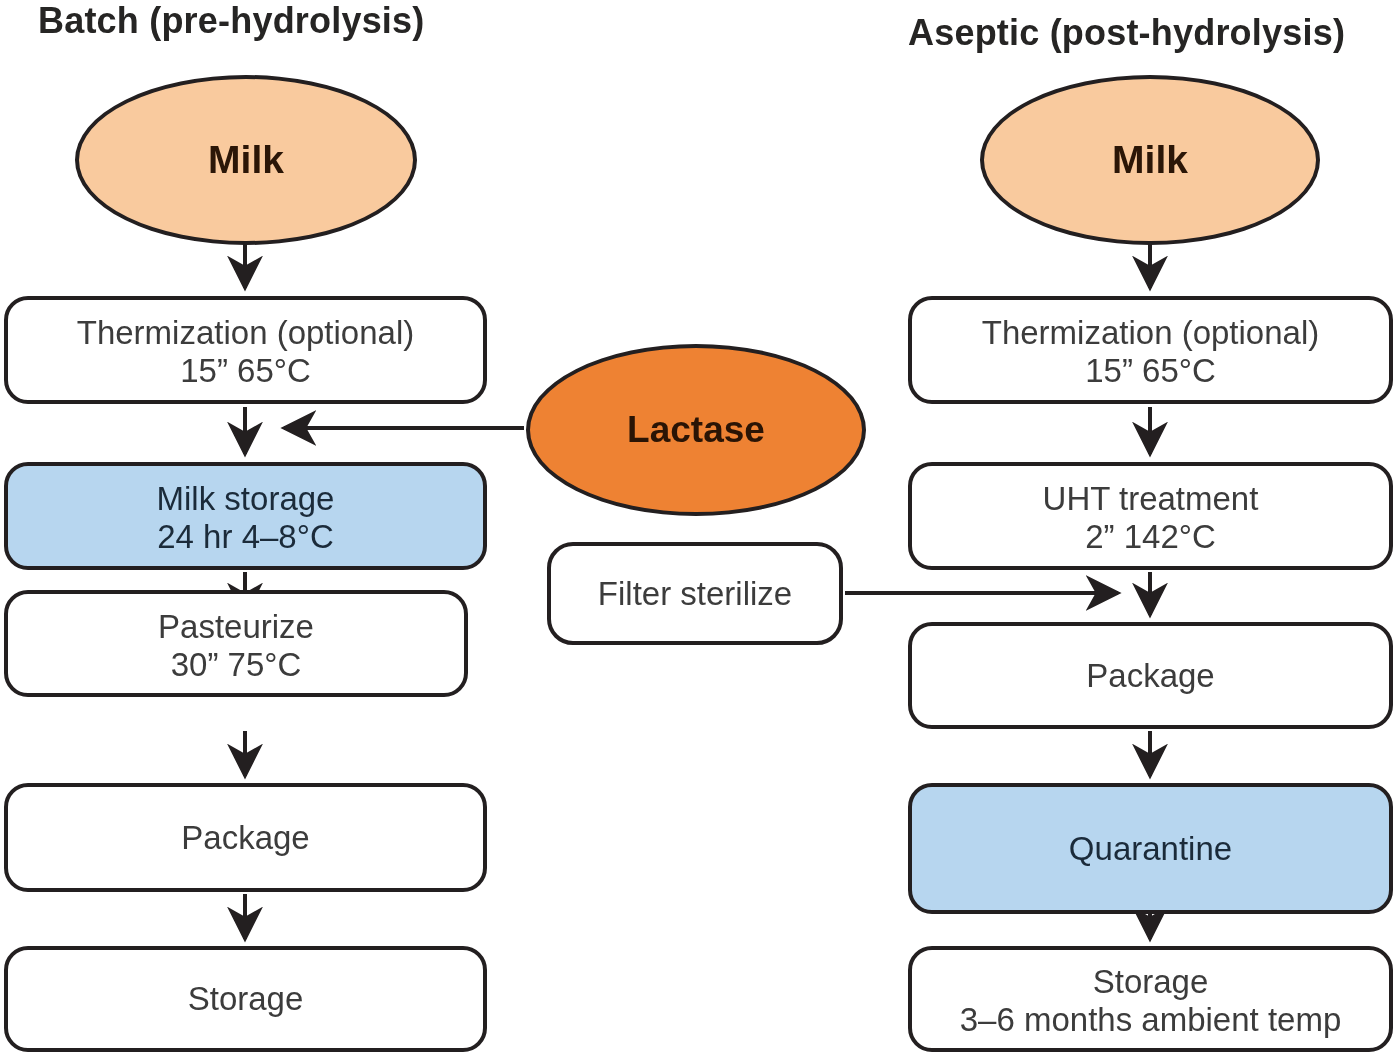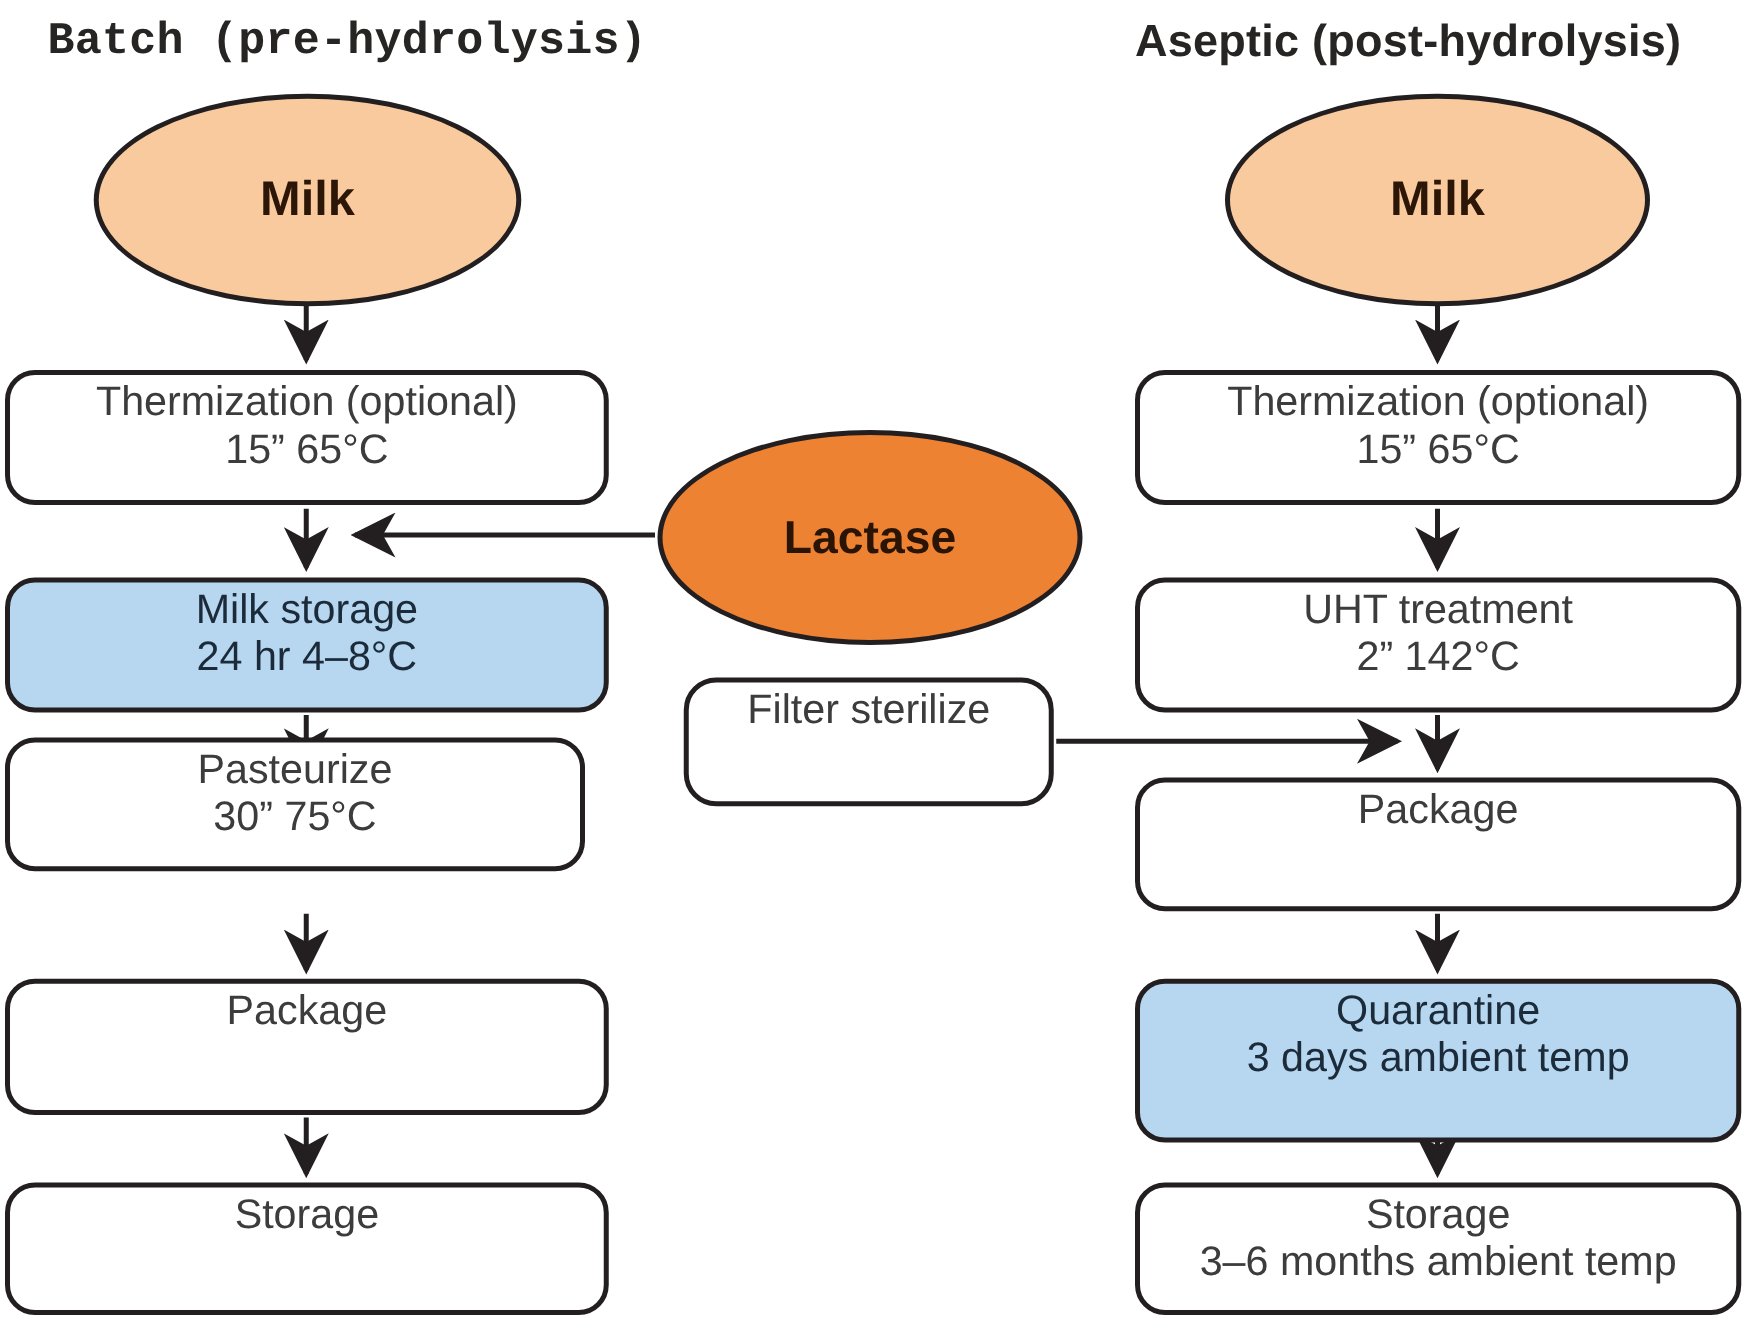--- a/index.html
+++ b/index.html
@@ -31,20 +31,21 @@
   }
   .node-box {
     position: absolute;
     box-sizing: border-box;
     background: #ffffff;
     border: 4px solid #231f20;
     border-radius: 24px;
     display: flex;
     flex-direction: column;
     align-items: center;
+    justify-content: center;
     text-align: center;
   }
   .node-box.blue { background: #b7d6ef; }
   .box-label {
     font-size: 33px;
     line-height: 42px;
     color: #3c3c3c;
     white-space: nowrap;
   }
   .box-sub {
@@ -97,21 +98,21 @@
     <line x1="1150" y1="244" x2="1150" y2="288" marker-end="url(#ah)"></line>
     <line x1="1150" y1="407" x2="1150" y2="454" marker-end="url(#ah)"></line>
     <line x1="1150" y1="572" x2="1150" y2="615" marker-end="url(#ah)"></line>
     <line x1="1150" y1="731" x2="1150" y2="776" marker-end="url(#ah)"></line>
     <line x1="1150" y1="894" x2="1150" y2="939" marker-end="url(#ah)"></line>
 
     <line x1="524" y1="428" x2="284" y2="428" marker-end="url(#ah)"></line>
     <line x1="845" y1="593" x2="1118" y2="593" marker-end="url(#ah)"></line>
   </svg>
 
-  <div class="col-title" style="left:38px; top:12px;font-family:Liberation Mono, monospace;">Batch (pre-hydrolysis)</div>
+  <div class="col-title" style="left:38px; top:0;">Batch (pre-hydrolysis)</div>
   <div class="col-title" style="left:908px; top:12px;">Aseptic (post-hydrolysis)</div>
 
   <div class="ellipse milk" style="left:75px; top:75px; width:342px; height:170px;">
     <span>Milk</span>
   </div>
   <div class="ellipse milk" style="left:980px; top:75px; width:340px; height:170px;">
     <span>Milk</span>
   </div>
   <div class="ellipse lactase" style="left:526px; top:344px; width:340px; height:172px;">
     <span>Lactase</span>
@@ -146,20 +147,19 @@
   </div>
   <div class="node-box" style="left:908px; top:462px; width:485px; height:108px;">
     <div class="box-label">UHT treatment</div>
     <div class="box-sub">2” 142°C</div>
   </div>
   <div class="node-box" style="left:908px; top:622px; width:485px; height:107px;">
     <div class="box-label">Package</div>
   </div>
   <div class="node-box blue" style="left:908px; top:783px; width:485px; height:131px;">
     <div class="box-label">Quarantine</div>
-    <div class="box-sub">3 days ambient temp</div>
   </div>
   <div class="node-box" style="left:908px; top:946px; width:485px; height:106px;">
     <div class="box-label">Storage</div>
     <div class="box-sub">3–6 months ambient temp</div>
   </div>
 
 </div>
 
 </body></html>

